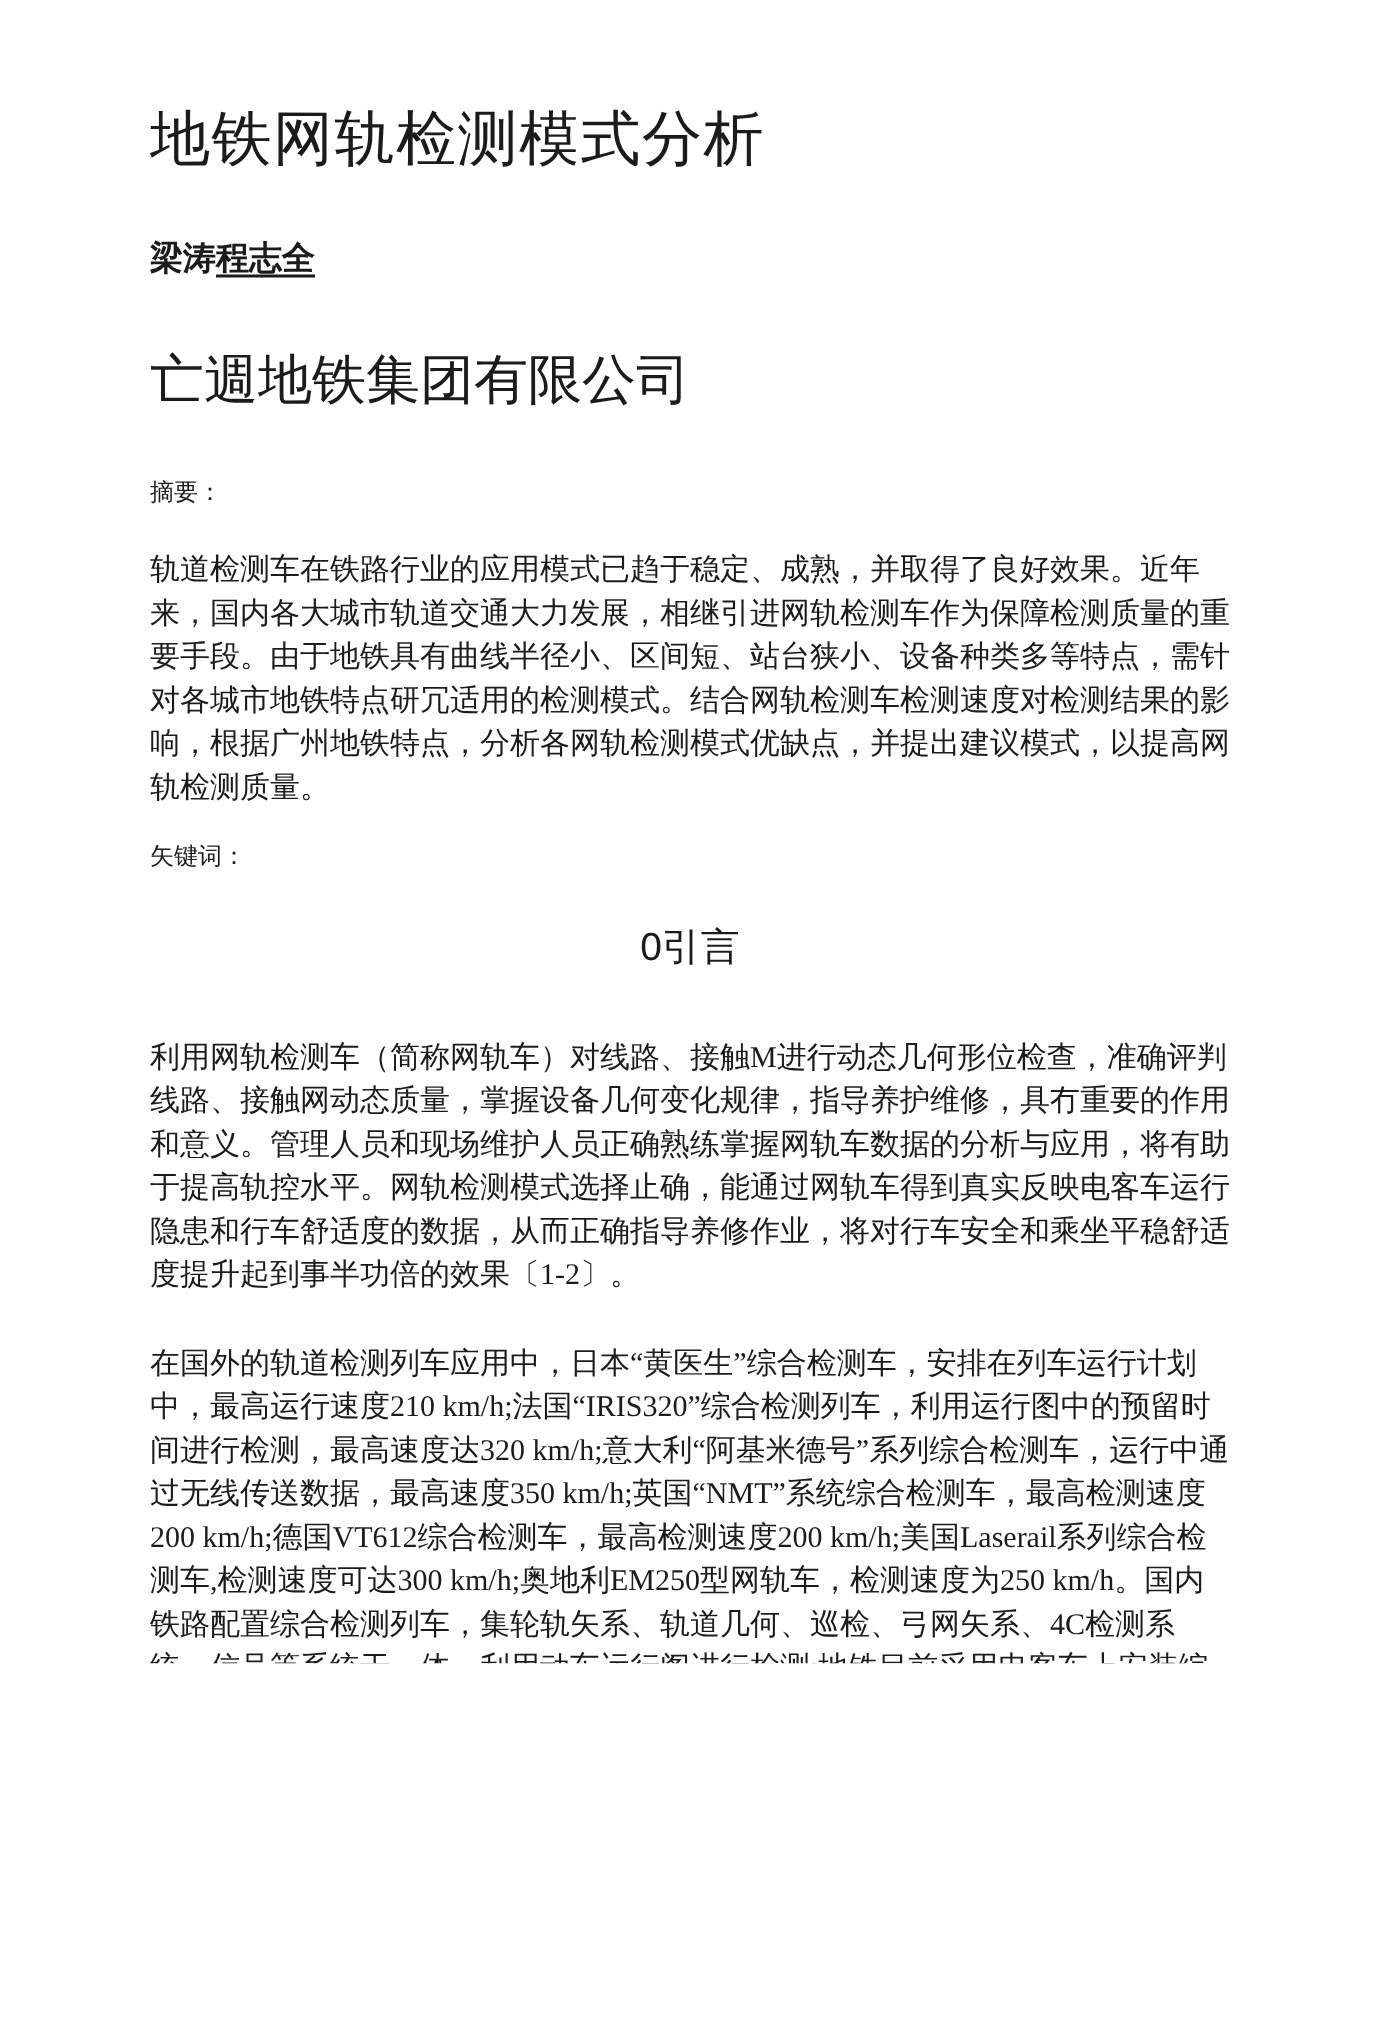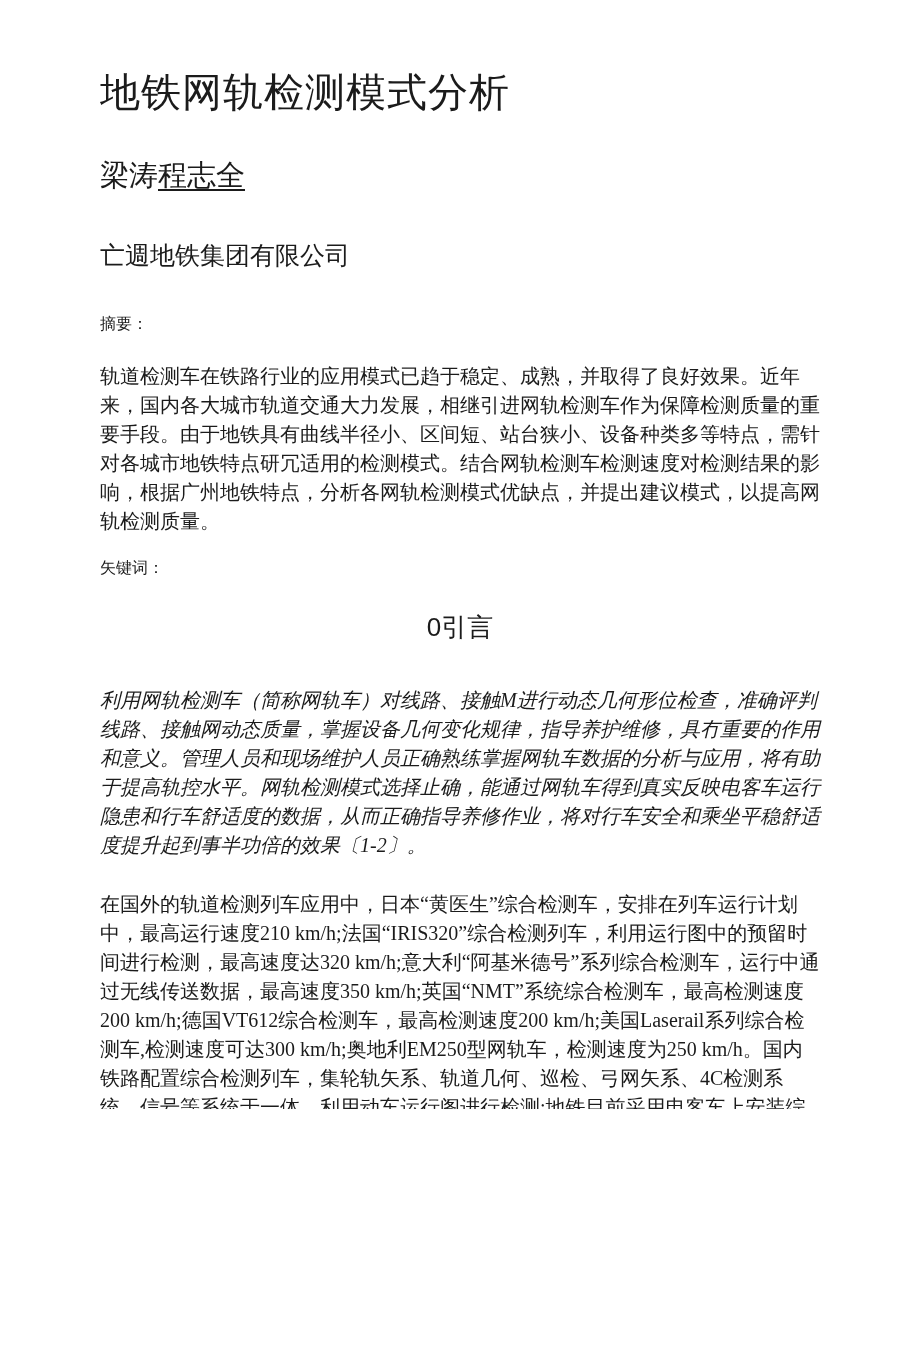--- a/index.html
+++ b/index.html
@@ -21,31 +21,31 @@
   }
   .article-title {
     font-size: 40px;
     font-weight: 400;
     line-height: 1.15;
     margin: 0;
     letter-spacing: 1px;
   }
   .authors-line {
     margin-top: 44px;
-    font-size: 29px;
-    font-weight: 400;
+    font-size: 22px;
+    font-weight: 700;
     line-height: 1.1;
   }
   .author-underlined {
     text-decoration: underline;
     text-underline-offset: 4px;
   }
   .affiliation {
     margin-top: 50px;
-    font-size: 25px;
+    font-size: 36px;
     font-weight: 400;
     line-height: 1.1;
   }
   .small-label {
     margin-top: 46px;
     font-size: 16px;
     font-weight: 400;
     line-height: 1.1;
   }
   .body-text {
@@ -70,21 +70,20 @@
     font-size: 26px;
     font-weight: 400;
     line-height: 1.15;
     text-align: center;
   }
   .sans-number {
     font-family: "Liberation Sans", "DejaVu Sans", sans-serif;
   }
   .paragraph-1 {
     margin-top: 44px;
-    font-style: italic;
   }
   .paragraph-2 {
     margin-top: 30px;
   }
   .inline-big-zero {
     font-family: "Liberation Sans", "DejaVu Sans", sans-serif;
     font-size: 26px;
     line-height: 29px;
   }
 </style>

